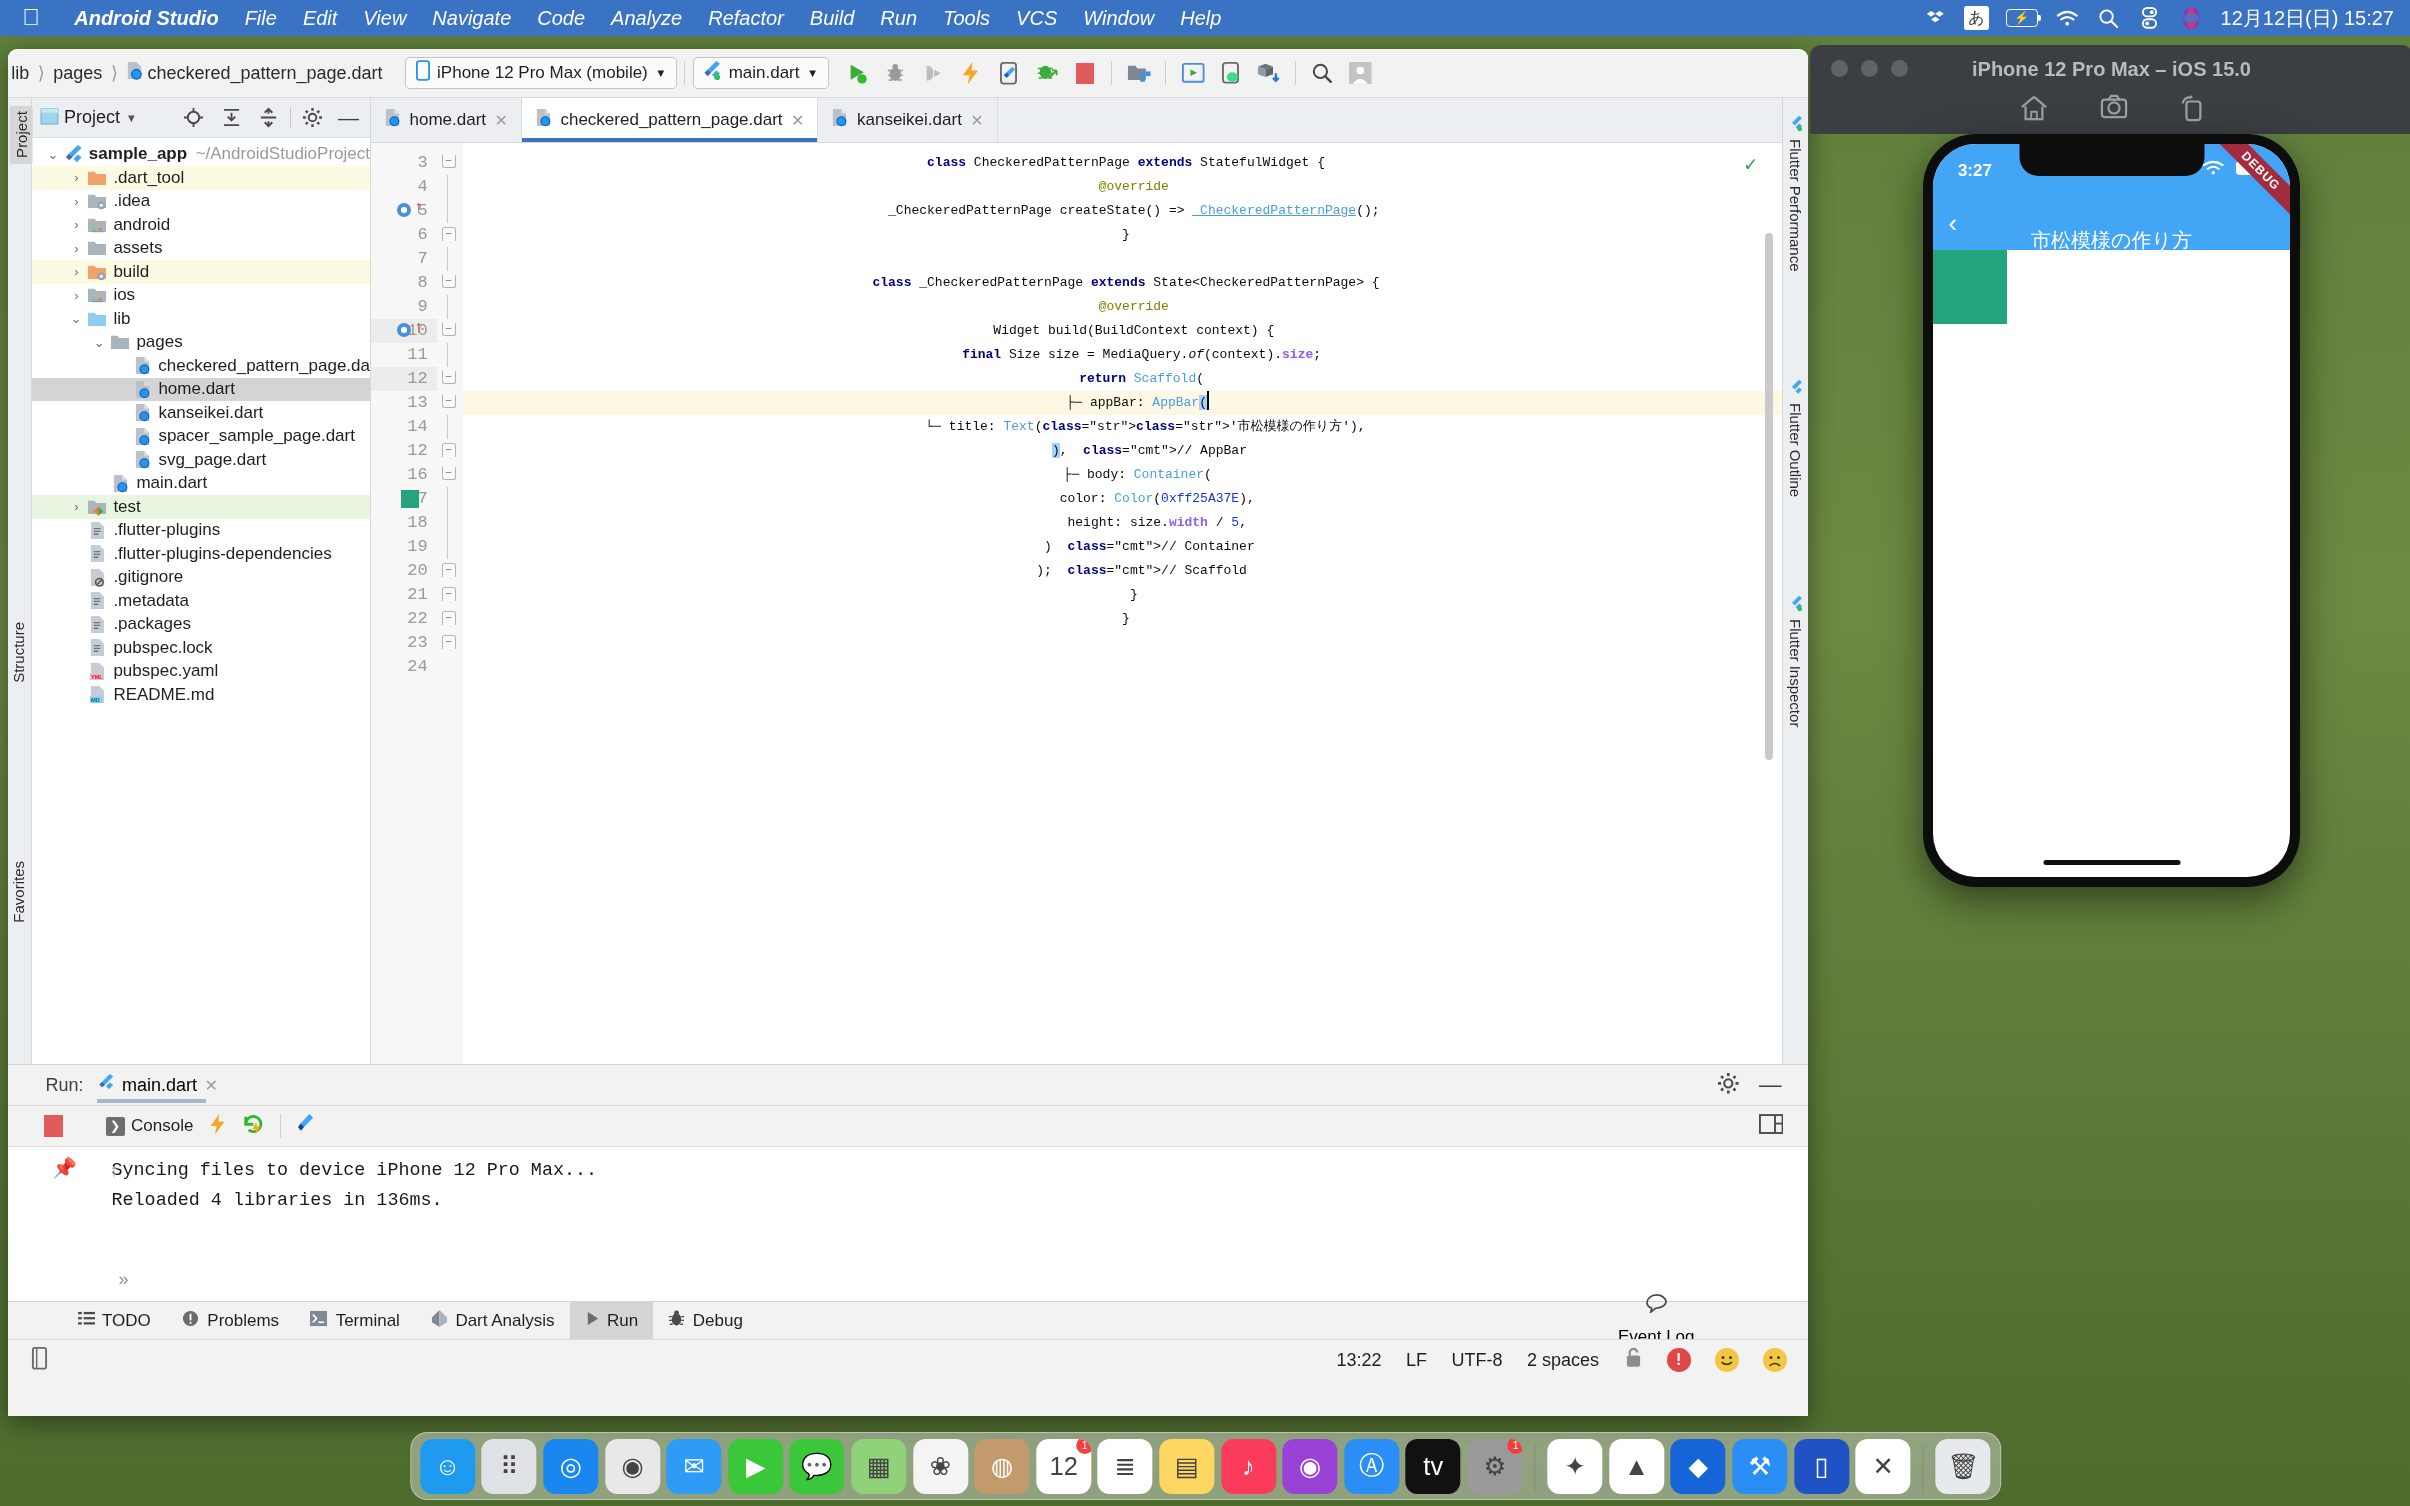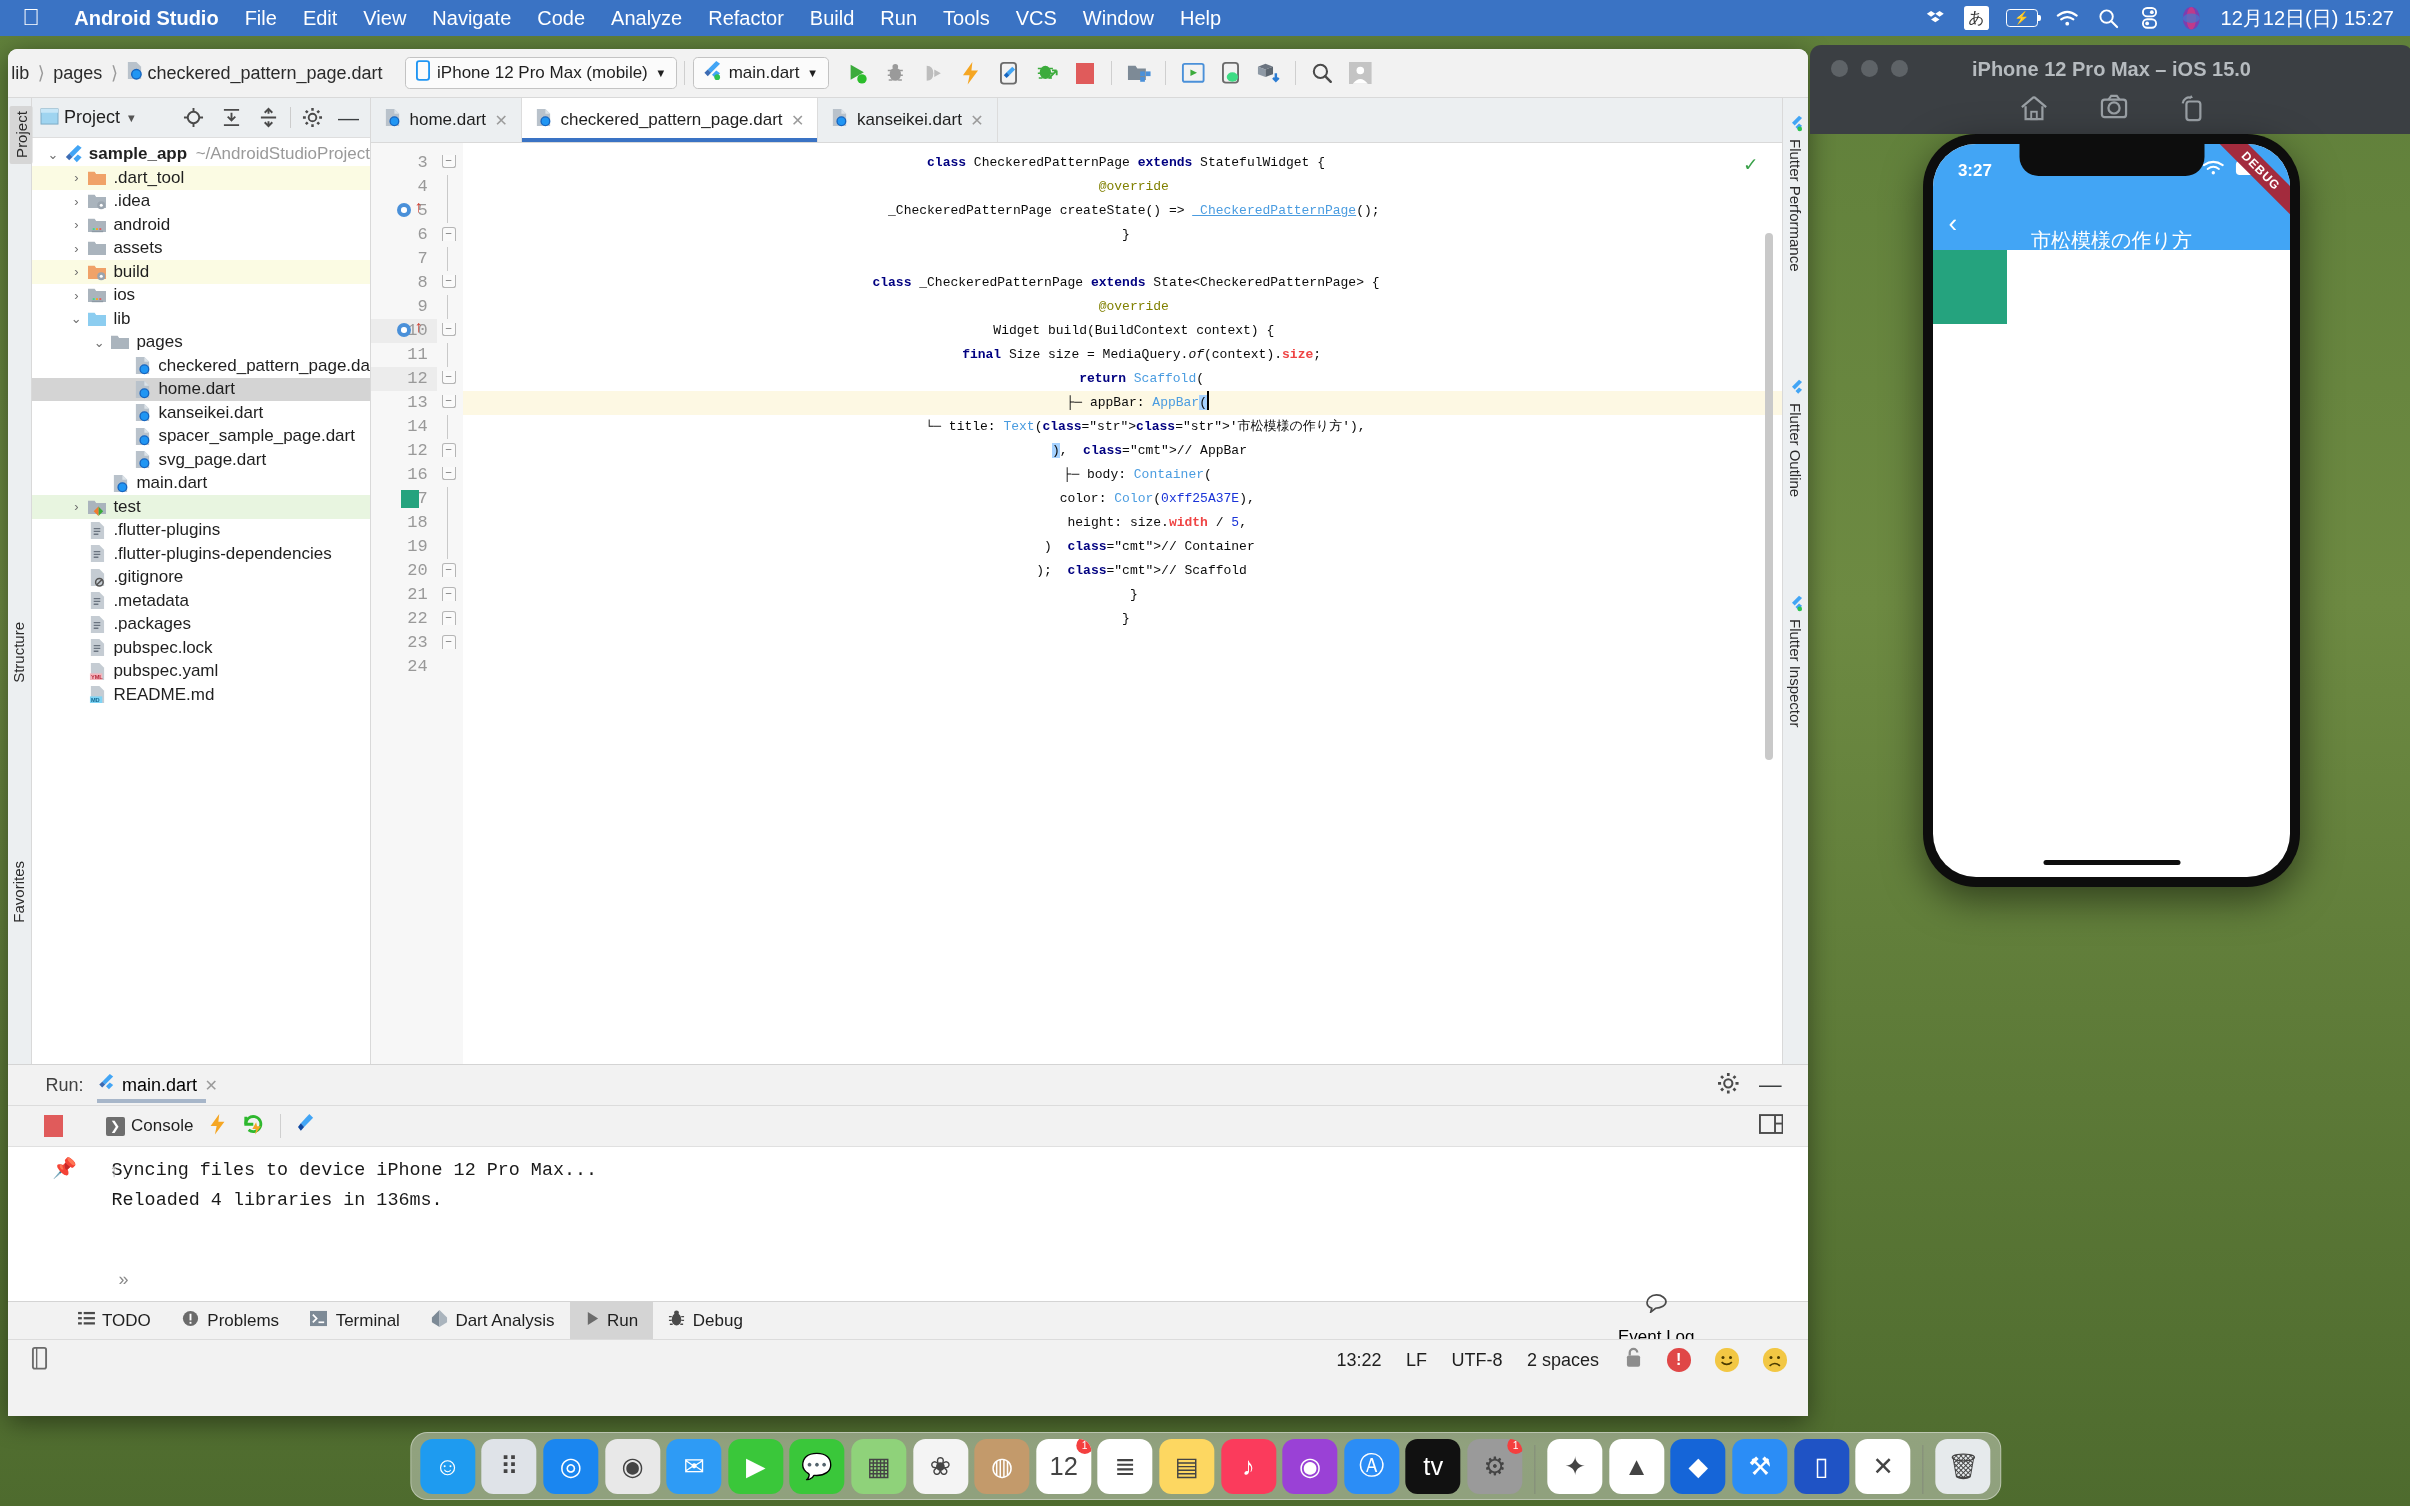--- a/index.html
+++ b/index.html
@@ -10,21 +10,21 @@
     position:relative;
   }
 
   
   #menubar{
     position:absolute; left:0; top:0; width:2411px; height:36px;
     background:#3a73c4; display:flex; align-items:center;
     color:#fff; font-size:20px; z-index:60;
   }
   #menubar .apple{ margin:0 21px 0 22.6px; font-size:23.5px; line-height:1; }
-  #menubar .mi{ padding:0 13px; white-space:nowrap; }
+  #menubar .mi{ padding:0 13px; white-space:nowrap;font-style:italic; }
   #menubar .mi.bold{ font-weight:bold; }
   #menubar .right{ position:absolute; right:0; top:0; height:36px; display:flex; align-items:center; padding-right:17px; gap:17px;}
   .sysicon{ width:24.5px; height:24.5px; display:flex; align-items:center; justify-content:center; font-size:18px;}
   .ime{ background:#fff; color:#333; border-radius:2.8px; width:24.5px; height:23.5px; display:flex;align-items:center;justify-content:center;font-size:16px;}
   .battery{ width:32px;height:18px;border:1.9px solid #fff;border-radius:3.8px; position:relative; display:flex;align-items:center;justify-content:center;font-size:12.2px;}
   .battery:after{content:"";position:absolute;right:-4.7px;top:4.7px;width:2.8px;height:6.6px;background:#fff;border-radius:0 1.9px 1.9px 0;}
   .clocktxt{ font-size:20px; white-space:nowrap;}
 
   
   #ide{
@@ -93,21 +93,21 @@
   .foldm .sq.down{ border-radius:0 0 2.8px 2.8px; border-top:none; height:13px;}
   .foldm .sq.up{ border-radius:2.8px 2.8px 0 0; border-bottom:none;}
   .foldm .bar{ position:absolute; left:10.4px; top:0; bottom:0; width:0.9px; background:#c9c9c9;}
   #codetext{ flex:1; padding-top:7.5px; position:relative; overflow:hidden;}
   .cl{ height:24px; line-height:24px; font-size:13px; white-space:pre; color:#0b0b0b; padding-left:7.5px;text-align:center;}
   .cl.cur{ background:#fdf8e3; }
   .kw{ color:#000080; font-weight:bold;}
   .cls{ color:#4a9ce0;}
   .ann{ color:#808000;}
   .num{ color:#1a34d8;}
-  .fld{ color:#ef4444; font-weight:bold;}
+  .fld{ color:#8b5cf6; font-weight:bold;}
   .ital{ font-style:italic;}
   .ulink{ color:#4a9ce0; text-decoration:underline;}
   .sel{ background:#a6d2ff;}
   .caret{ display:inline-block;width:1.9px;height:19px;background:#000;vertical-align:-3.8px;}
   #checkmark{ position:absolute; right:24.5px; top:9.4px; color:#3aa14a; font-size:21px; font-weight:bold;}
   #scrollthumb{ position:absolute; right:8.5px; top:90px; width:8.5px; height:527px; background:#c9c9c9; border-radius:4.7px;}
 
   #rightstrip{ width:26px; background:#eceff1; border-left:0.9px solid #d9d9d9; position:relative;}
   .rtab{ position:absolute; writing-mode:vertical-rl; font-size:15px; color:#2b2b2b; white-space:nowrap; left:4.7px; display:flex; align-items:center; gap:6.6px;}
 

